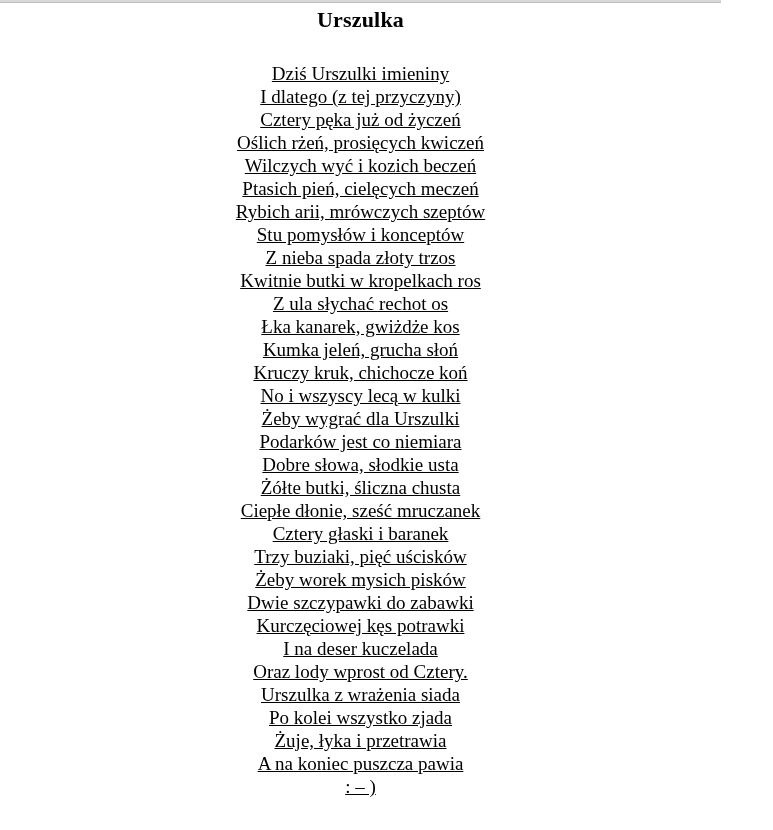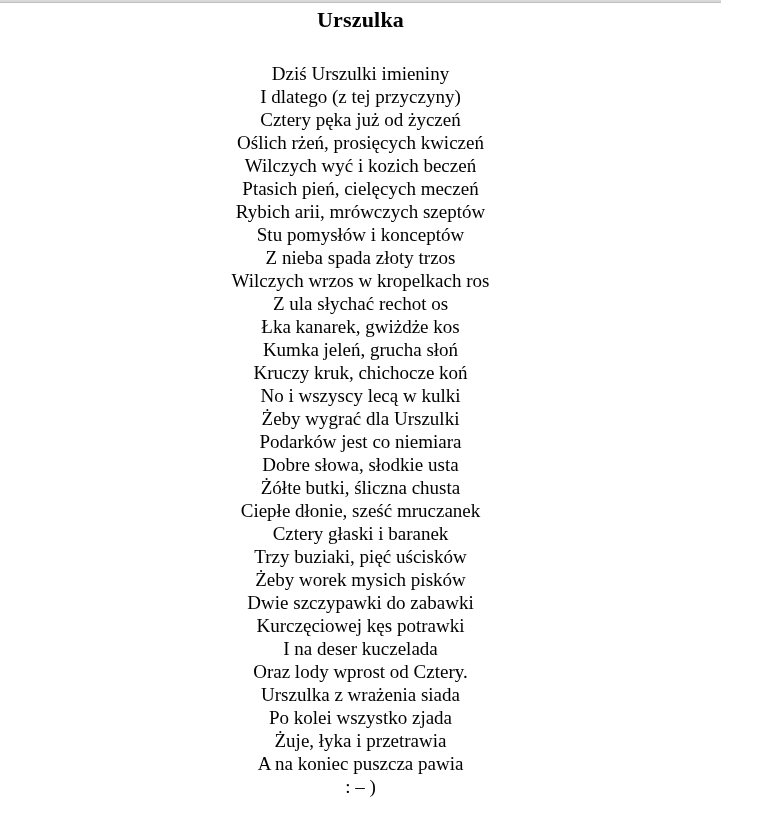--- a/index.html
+++ b/index.html
@@ -31,20 +31,21 @@
     text-align: center;
     font-size: 22px;
     line-height: 26px;
     font-weight: bold;
     letter-spacing: 0.2px;
   }
   .poem {
     margin-top: 29px;
     text-align: center;
     font-size: 19px;
+    text-decoration: underline;
   }
   .poem-line {
     line-height: 23px;
     white-space: pre;
   }
 </style>
 </head>
 <body>
 
 <div class="viewport">
@@ -53,21 +54,21 @@
   <div class="poem">
       <div class="poem-line">Dziś Urszulki imieniny</div>
       <div class="poem-line">I dlatego (z tej przyczyny)</div>
       <div class="poem-line">Cztery pęka już od życzeń</div>
       <div class="poem-line">Oślich rżeń, prosięcych kwiczeń</div>
       <div class="poem-line">Wilczych wyć i kozich beczeń</div>
       <div class="poem-line">Ptasich pień, cielęcych meczeń</div>
       <div class="poem-line">Rybich arii, mrówczych szeptów</div>
       <div class="poem-line">Stu pomysłów i konceptów</div>
       <div class="poem-line">Z nieba spada złoty trzos</div>
-      <div class="poem-line">Wilczych wrzos w kropelkach ros</div>
+      <div class="poem-line">Kwitnie butki w kropelkach ros</div>
       <div class="poem-line">Z ula słychać rechot os</div>
       <div class="poem-line">Łka kanarek, gwiżdże kos</div>
       <div class="poem-line">Kumka jeleń, grucha słoń</div>
       <div class="poem-line">Kruczy kruk, chichocze koń</div>
       <div class="poem-line">No i wszyscy lecą w kulki</div>
       <div class="poem-line">Żeby wygrać dla Urszulki</div>
       <div class="poem-line">Podarków jest co niemiara</div>
       <div class="poem-line">Dobre słowa, słodkie usta</div>
       <div class="poem-line">Żółte butki, śliczna chusta</div>
       <div class="poem-line">Ciepłe dłonie, sześć mruczanek</div>

